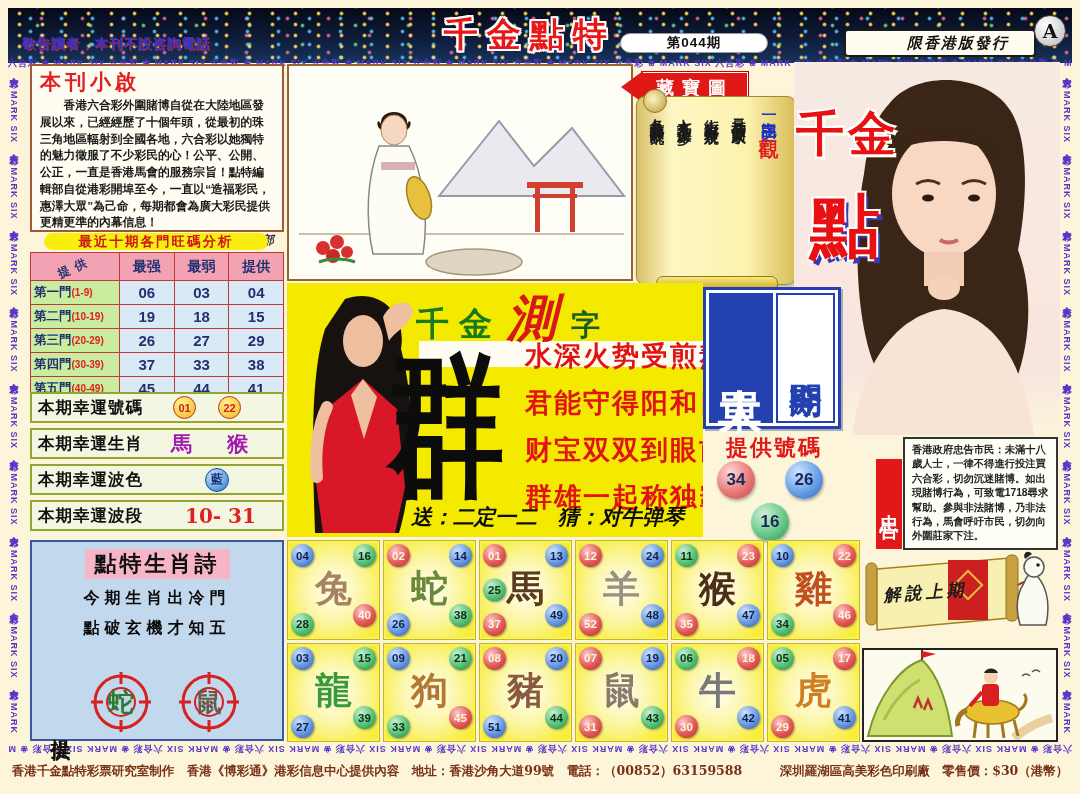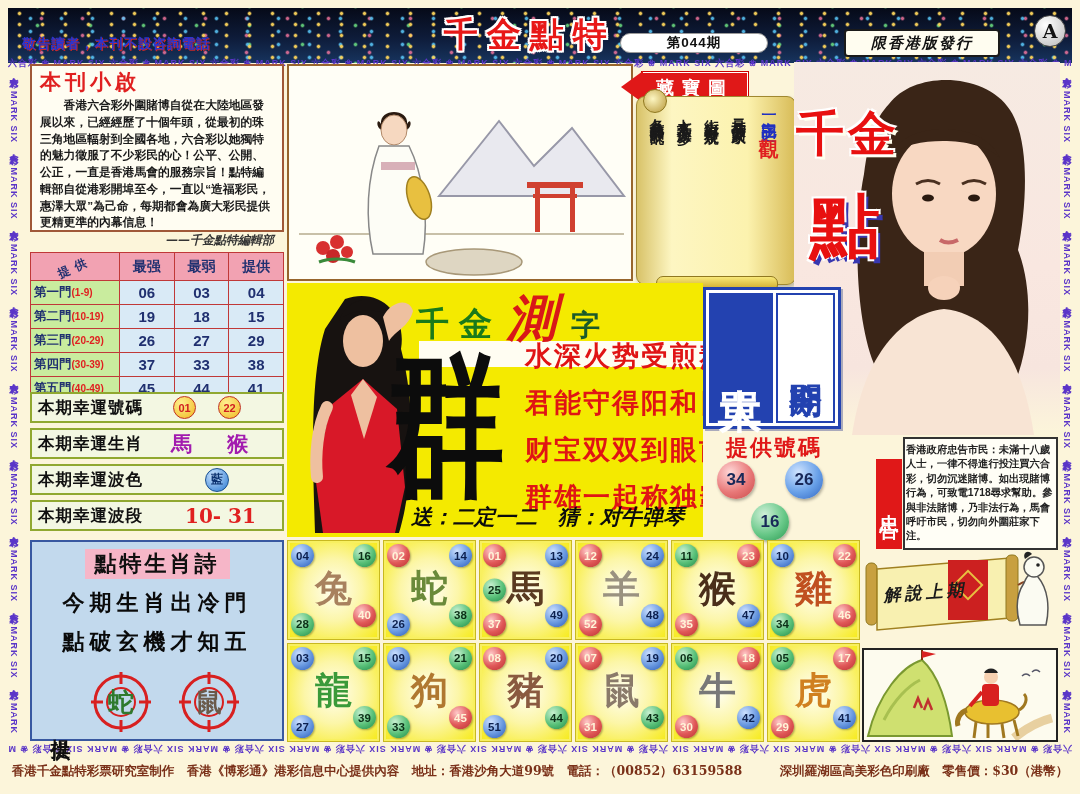--- a/index.html
+++ b/index.html
@@ -17,21 +17,21 @@
       linear-gradient(180deg,#060a18 0%,#0e1c3a 55%,#17345e 100%);
     background-size:23px 11px,31px 13px,41px 17px,53px 19px,100% 100%;
     background-position:0 0,7px 4px,13px 2px,3px 8px,0 0;}
   .banner-title{position:absolute;left:50%;top:4px;transform:translateX(-56%);
     font-family:"DejaVu Serif",serif;font-size:34px;font-weight:bold;color:#e81818;letter-spacing:9px;white-space:nowrap;
     text-shadow:-2px -2px 0 #fff,2px -2px 0 #fff,-2px 2px 0 #fff,2px 2px 0 #fff,0 2px 0 #fff,2px 0 0 #fff,0 -2px 0 #fff,-2px 0 0 #fff;}
   .issue-pill{position:absolute;left:612px;top:25px;width:146px;height:18px;background:#fff;border:1px solid #999;
     border-radius:10px;text-align:center;font-size:13.5px;font-weight:bold;color:#111;line-height:18px;letter-spacing:1px;}
   .edition-box{position:absolute;left:836px;top:21px;width:152px;height:24px;background:#fffdf0;border:2px solid #1a1a1a;
     border-radius:4px;text-align:center;line-height:24px;font-family:"DejaVu Serif",serif;font-style:italic;
-    font-weight:bold;font-size:15px;color:#111;letter-spacing:2px;}
+    font-weight:bold;font-size:15px;color:#111;letter-spacing:2px;padding-left:36px;}
   .corner-a{position:absolute;right:6px;top:7px;width:30px;height:30px;border-radius:50%;
     background:radial-gradient(circle at 35% 30%,#ffffff,#b8b8b8);border:1px solid #444;text-align:center;line-height:30px;
     font-family:"DejaVu Serif",serif;font-size:19px;font-weight:bold;color:#111;}
   .banner-notice{position:absolute;left:14px;top:27px;font-size:13.5px;font-weight:bold;color:#2a35d0;
     letter-spacing:1px;text-shadow:1px 1px 0 #c82828;}
 
   
   .hborder{position:absolute;left:8px;width:1064px;height:13px;overflow:hidden;font-size:9px;line-height:13px;
     color:#5a35c8;font-weight:bold;white-space:nowrap;letter-spacing:1px;}
   .hborder.top{top:57px;}
@@ -75,21 +75,21 @@
     margin-left:28px;letter-spacing:14px;white-space:nowrap;}
   .lucky-wave-ball{width:22px;height:22px;border-radius:50%;flex:none;margin-left:62px;
     background:radial-gradient(circle at 35% 30%,#cce4ff,#2878d0);border:1px solid #1a5090;color:#0c3270;
     font-size:12px;font-weight:bold;display:flex;align-items:center;justify-content:center;}
   .lucky-range{color:#e02020;font-size:20px;font-weight:bold;margin-left:42px;font-family:"DejaVu Serif",serif;}
 
   .poem-box{position:absolute;left:30px;top:540px;width:254px;height:201px;background:#c2d9ed;
     border:2px solid #3858a0;box-sizing:border-box;text-align:center;}
   .poem-title{display:inline-block;margin-top:7px;background:#f6b6c8;color:#101010;font-size:22px;font-weight:bold;
     padding:0 10px;letter-spacing:3px;}
-  .poem-line{font-family:"DejaVu Serif",serif;font-size:22px;font-weight:bold;color:#0a0a0a;letter-spacing:5px;
+  .poem-line{font-family:"DejaVu Serif",serif;font-size:16px;font-weight:bold;color:#0a0a0a;letter-spacing:5px;
     margin-top:9px;white-space:nowrap;}
   .provide-vert{position:absolute;left:16px;bottom:12px;writing-mode:vertical-rl;text-orientation:upright;
     font-size:20px;font-weight:bold;color:#101010;letter-spacing:2px;}
   .poem-icons{position:absolute;left:58px;bottom:6px;display:flex;gap:26px;}
   .target-icon{position:relative;width:62px;height:62px;}
   .target-icon .animal{position:absolute;left:50%;top:50%;transform:translate(-50%,-50%);
     font-family:"DejaVu Serif",serif;font-size:26px;font-weight:bold;}
 
   
   .illus-box{position:absolute;left:287px;top:64px;width:346px;height:217px;background:#fffef6;
@@ -155,21 +155,21 @@
     justify-content:center;font-size:17px;font-weight:bold;color:#182858;box-shadow:1px 2px 3px rgba(0,0,0,.3);}
   .ball-lg.red{background:radial-gradient(circle at 35% 30%,#ffd8d8,#e87878 55%,#c84848);}
   .ball-lg.blue{background:radial-gradient(circle at 35% 30%,#d0e4ff,#68a0e8 55%,#3064c0);}
   .ball-lg.green{background:radial-gradient(circle at 35% 30%,#d0f0d8,#68c888 55%,#289850);}
 
   
   .warning-label{position:absolute;left:876px;top:459px;width:26px;height:90px;background:#e01818;color:#fff;
     writing-mode:vertical-rl;text-orientation:upright;font-size:19px;font-weight:900;letter-spacing:6px;
     display:flex;align-items:center;justify-content:center;}
   .warning-box{position:absolute;left:903px;top:437px;width:155px;height:113px;background:#fffef6;
-    border:2px solid #333;box-sizing:border-box;padding:4px 1px;font-size:10.3px;line-height:1.4;color:#222;
+    border:2px solid #333;box-sizing:border-box;padding:4px 7px;font-size:10.3px;line-height:1.4;color:#222;
     font-weight:bold;}
 
   
   .zgrid{position:absolute;left:287px;top:540px;width:573px;height:202px;display:grid;
     grid-template-columns:repeat(6,1fr);grid-template-rows:1fr 1fr;gap:3px;}
   .zcell{position:relative;border:1px solid #c8b820;box-shadow:0 0 0 2px #f8f060 inset;
     background:radial-gradient(ellipse at center,#fffef2 0%,#fcf6a8 45%,#f6ea14 100%);}
   .zanimal{position:absolute;left:50%;top:50%;transform:translate(-50%,-52%);font-family:"DejaVu Serif",serif;
     font-size:37px;font-weight:bold;}
   .zball{position:absolute;width:23px;height:23px;border-radius:50%;display:flex;align-items:center;
@@ -202,20 +202,21 @@
   <div class="hborder bottom pattern-fill">六合彩 ❀ MARK SIX 六合彩 ❀ MARK SIX 六合彩 ❀ MARK SIX 六合彩 ❀ MARK SIX 六合彩 ❀ MARK SIX 六合彩 ❀ MARK SIX 六合彩 ❀ MARK SIX 六合彩 ❀ MARK SIX 六合彩 ❀ MARK SIX 六合彩 ❀ MARK SIX 六合彩 ❀ MARK SIX 六合彩 ❀ MARK SIX 六合彩 ❀ MARK SIX 六合彩 ❀ MARK SIX 六合彩 ❀ MARK SIX 六合彩 ❀ MARK SIX 六合彩 ❀ MARK SIX 六合彩 ❀ MARK SIX 六合彩 ❀ MARK SIX 六合彩 ❀ MARK SIX 六合彩 ❀ MARK SIX 六合彩 ❀ MARK SIX 六合彩 ❀ MARK SIX 六合彩 ❀ MARK SIX 六合彩 ❀ MARK SIX 六合彩 ❀ MARK SIX 六合彩 ❀ MARK SIX 六合彩 ❀ MARK SIX 六合彩 ❀ MARK SIX 六合彩 ❀ MARK SIX 六合彩 ❀ MARK SIX 六合彩 ❀ MARK SIX 六合彩 ❀ MARK SIX 六合彩 ❀ MARK SIX 六合彩 ❀ MARK SIX 六合彩 ❀ MARK SIX 六合彩 ❀ MARK SIX 六合彩 ❀ MARK SIX 六合彩 ❀ MARK SIX 六合彩 ❀ MARK SIX 六合彩 ❀ MARK SIX 六合彩 ❀ MARK SIX 六合彩 ❀ MARK SIX 六合彩 ❀ MARK SIX 六合彩 ❀ MARK SIX 六合彩 ❀ MARK SIX 六合彩 ❀ MARK SIX 六合彩 ❀ MARK SIX 六合彩 ❀ MARK SIX 六合彩 ❀ MARK SIX 六合彩 ❀ MARK SIX 六合彩 ❀ MARK SIX 六合彩 ❀ MARK SIX 六合彩 ❀ MARK SIX 六合彩 ❀ MARK SIX 六合彩 ❀ MARK SIX 六合彩 ❀ MARK SIX 六合彩 ❀ MARK SIX 六合彩 ❀ MARK SIX 六合彩 ❀ MARK SIX </div>
   <div class="vborder left pattern-fill">六合彩 ❀ MARK SIX 六合彩 ❀ MARK SIX 六合彩 ❀ MARK SIX 六合彩 ❀ MARK SIX 六合彩 ❀ MARK SIX 六合彩 ❀ MARK SIX 六合彩 ❀ MARK SIX 六合彩 ❀ MARK SIX 六合彩 ❀ MARK SIX 六合彩 ❀ MARK SIX 六合彩 ❀ MARK SIX 六合彩 ❀ MARK SIX 六合彩 ❀ MARK SIX 六合彩 ❀ MARK SIX 六合彩 ❀ MARK SIX 六合彩 ❀ MARK SIX 六合彩 ❀ MARK SIX 六合彩 ❀ MARK SIX 六合彩 ❀ MARK SIX 六合彩 ❀ MARK SIX 六合彩 ❀ MARK SIX 六合彩 ❀ MARK SIX 六合彩 ❀ MARK SIX 六合彩 ❀ MARK SIX 六合彩 ❀ MARK SIX 六合彩 ❀ MARK SIX 六合彩 ❀ MARK SIX 六合彩 ❀ MARK SIX 六合彩 ❀ MARK SIX 六合彩 ❀ MARK SIX 六合彩 ❀ MARK SIX 六合彩 ❀ MARK SIX 六合彩 ❀ MARK SIX 六合彩 ❀ MARK SIX 六合彩 ❀ MARK SIX 六合彩 ❀ MARK SIX 六合彩 ❀ MARK SIX 六合彩 ❀ MARK SIX 六合彩 ❀ MARK SIX 六合彩 ❀ MARK SIX 六合彩 ❀ MARK SIX 六合彩 ❀ MARK SIX 六合彩 ❀ MARK SIX 六合彩 ❀ MARK SIX 六合彩 ❀ MARK SIX 六合彩 ❀ MARK SIX 六合彩 ❀ MARK SIX 六合彩 ❀ MARK SIX 六合彩 ❀ MARK SIX 六合彩 ❀ MARK SIX 六合彩 ❀ MARK SIX 六合彩 ❀ MARK SIX 六合彩 ❀ MARK SIX 六合彩 ❀ MARK SIX 六合彩 ❀ MARK SIX 六合彩 ❀ MARK SIX 六合彩 ❀ MARK SIX 六合彩 ❀ MARK SIX 六合彩 ❀ MARK SIX 六合彩 ❀ MARK SIX </div>
   <div class="vborder right pattern-fill">六合彩 ❀ MARK SIX 六合彩 ❀ MARK SIX 六合彩 ❀ MARK SIX 六合彩 ❀ MARK SIX 六合彩 ❀ MARK SIX 六合彩 ❀ MARK SIX 六合彩 ❀ MARK SIX 六合彩 ❀ MARK SIX 六合彩 ❀ MARK SIX 六合彩 ❀ MARK SIX 六合彩 ❀ MARK SIX 六合彩 ❀ MARK SIX 六合彩 ❀ MARK SIX 六合彩 ❀ MARK SIX 六合彩 ❀ MARK SIX 六合彩 ❀ MARK SIX 六合彩 ❀ MARK SIX 六合彩 ❀ MARK SIX 六合彩 ❀ MARK SIX 六合彩 ❀ MARK SIX 六合彩 ❀ MARK SIX 六合彩 ❀ MARK SIX 六合彩 ❀ MARK SIX 六合彩 ❀ MARK SIX 六合彩 ❀ MARK SIX 六合彩 ❀ MARK SIX 六合彩 ❀ MARK SIX 六合彩 ❀ MARK SIX 六合彩 ❀ MARK SIX 六合彩 ❀ MARK SIX 六合彩 ❀ MARK SIX 六合彩 ❀ MARK SIX 六合彩 ❀ MARK SIX 六合彩 ❀ MARK SIX 六合彩 ❀ MARK SIX 六合彩 ❀ MARK SIX 六合彩 ❀ MARK SIX 六合彩 ❀ MARK SIX 六合彩 ❀ MARK SIX 六合彩 ❀ MARK SIX 六合彩 ❀ MARK SIX 六合彩 ❀ MARK SIX 六合彩 ❀ MARK SIX 六合彩 ❀ MARK SIX 六合彩 ❀ MARK SIX 六合彩 ❀ MARK SIX 六合彩 ❀ MARK SIX 六合彩 ❀ MARK SIX 六合彩 ❀ MARK SIX 六合彩 ❀ MARK SIX 六合彩 ❀ MARK SIX 六合彩 ❀ MARK SIX 六合彩 ❀ MARK SIX 六合彩 ❀ MARK SIX 六合彩 ❀ MARK SIX 六合彩 ❀ MARK SIX 六合彩 ❀ MARK SIX 六合彩 ❀ MARK SIX 六合彩 ❀ MARK SIX 六合彩 ❀ MARK SIX </div>
 
   <div class="intro-box">
     <div class="intro-title">本刊小啟</div>
     <div class="intro-body">香港六合彩外圍賭博自從在大陸地區發展以來，已經經歷了十個年頭，從最初的珠三角地區輻射到全國各地，六合彩以她獨特的魅力徵服了不少彩民的心！公平、公開、公正，一直是香港馬會的服務宗旨！點特編輯部自從港彩開埠至今，一直以“造福彩民，惠澤大眾”為己命，每期都會為廣大彩民提供更精更準的內幕信息！</div>
     <div class="intro-sign">——千金點特編輯部</div>
   </div>
 
+  <div class="analysis-title">最近十期各門旺碼分析</div>
   <table class="analysis">
     <thead>
         <tr id="at-head">
           <th class="at-corner"><span>提供</span></th>
           <th>最强</th>
           <th>最弱</th>
           <th>提供</th>
         </tr>
       </thead>
     <tbody id="at-body">

